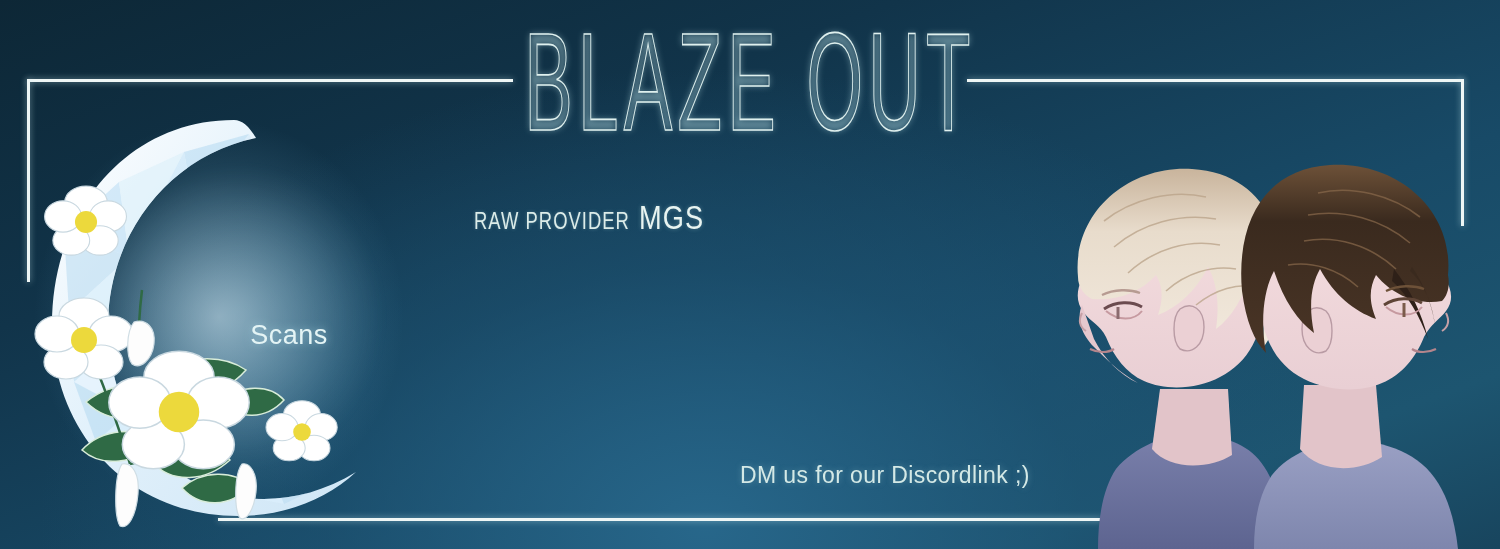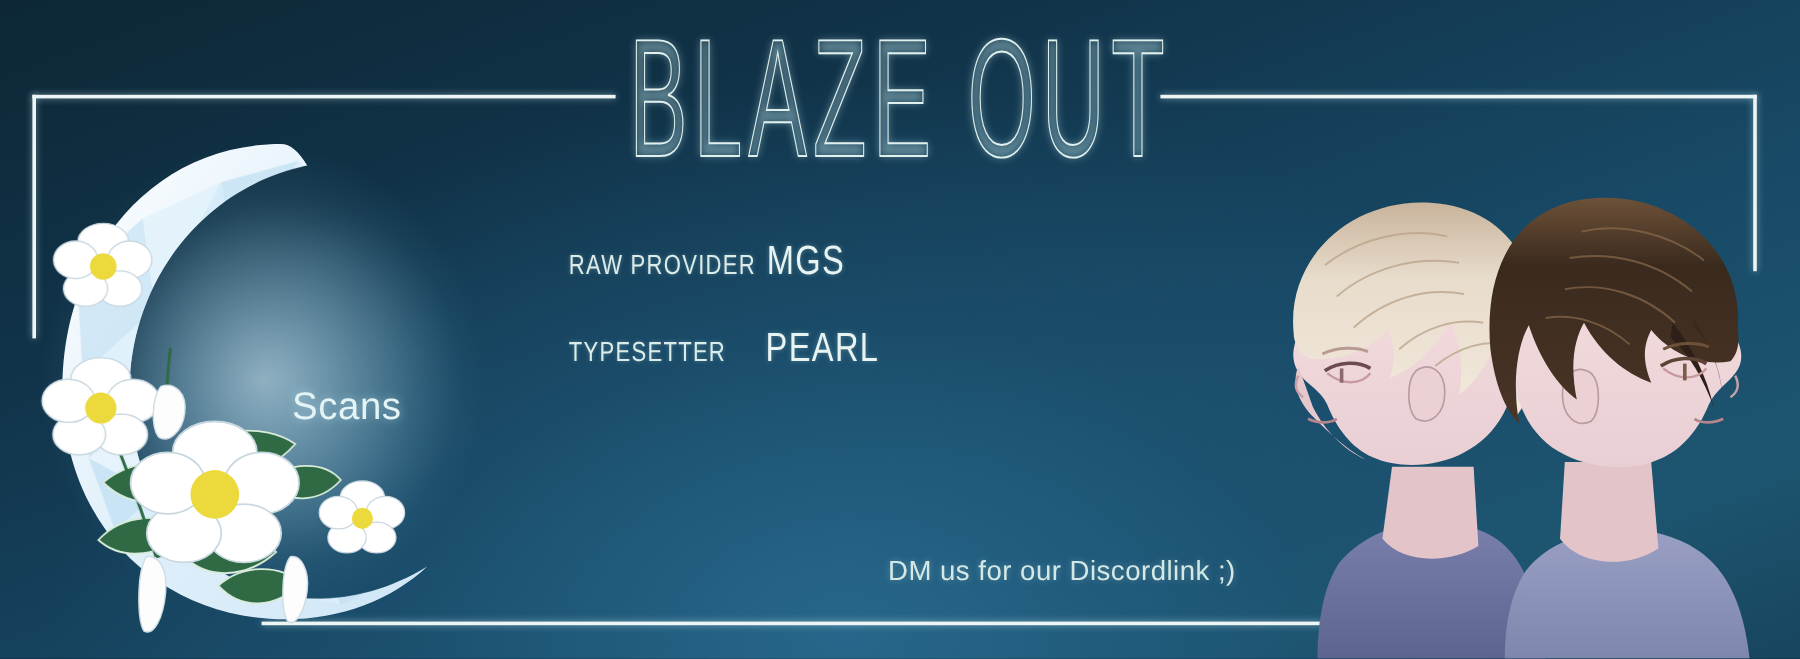--- a/index.html
+++ b/index.html
@@ -140,21 +140,21 @@
     letter-spacing: -1px;
   }
   .logo-script-sub {
     position: absolute;
     left: 120px;
     top: 208px;
     width: 270px;
     text-align: center;
     color: #e4f4f5;
     font-family: "Liberation Sans", sans-serif;
-    font-size: 32px;
+    font-size: 27px;
     font-weight: 300;
     letter-spacing: 0.5px;
     text-shadow: 0 0 8px rgba(190,235,245,0.55);
   }
 
   
   .characters {
     position: absolute;
     right: 0;
     bottom: 0;
@@ -310,24 +310,20 @@
   <div class="credits">
 
     <div class="credit-row">
       <div class="col col-left">
         <span class="credit-label lbl-1">RAW PROVIDER</span>
         <span class="credit-value">MGS</span>
       </div>
     </div>
 
     <div class="credit-row">
-      <div class="col col-right">
-        <span class="credit-label lbl-2">TYPESETTER</span>
-        <span class="credit-value">PEARL</span>
-      </div>
     </div>
 
     <div class="credit-row">
     </div>
 
   </div>
 
   <div class="footer-note">DM us for our Discordlink ;)</div>
 
   <div class="characters">

